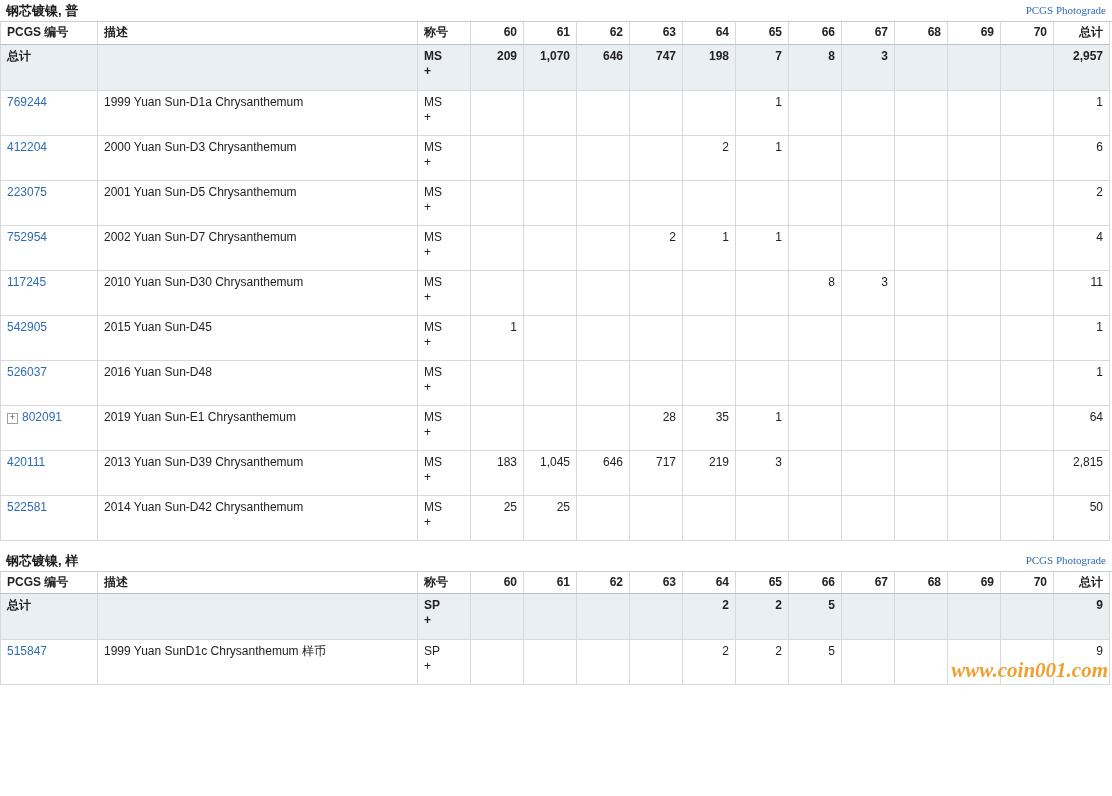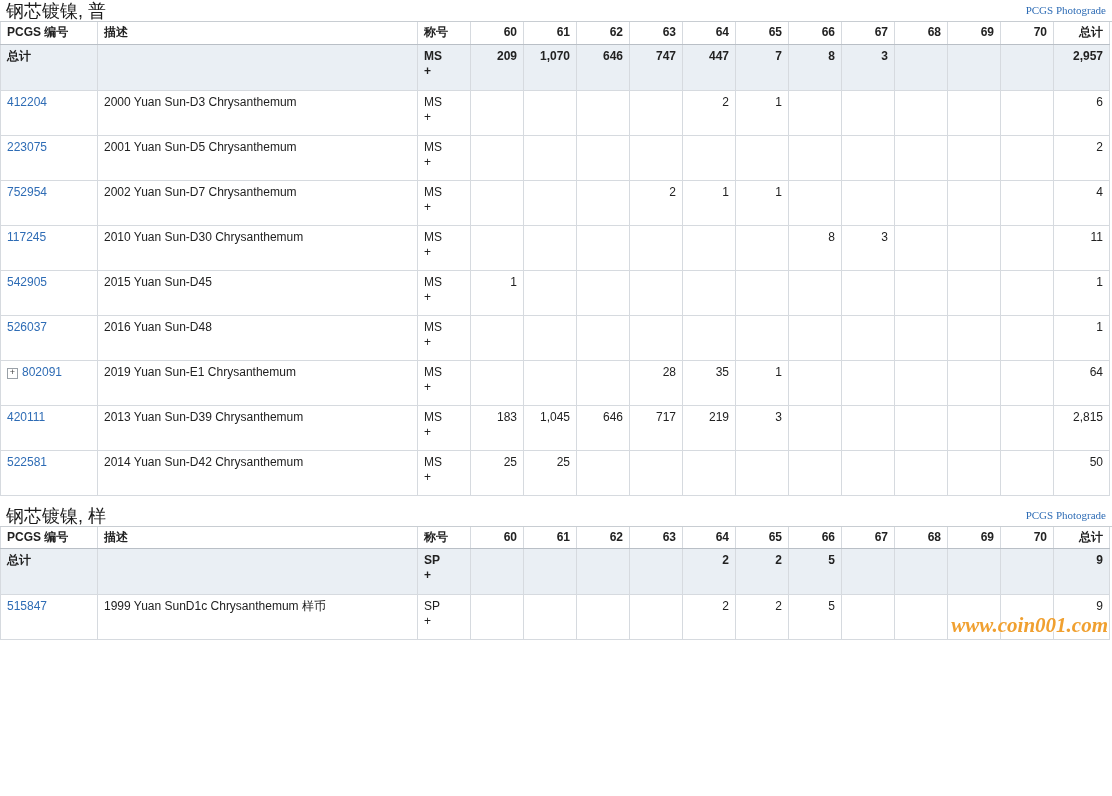--- a/index.html
+++ b/index.html
@@ -23,22 +23,22 @@
     width: 1112px;
   }
   .section-head {
     position: relative;
     height: 22px;
     padding: 3px 6px 2px 6px;
     box-sizing: border-box;
     border-bottom: 1px solid #c8cdd2;
   }
   .section-title {
-    font-weight: normal;
-    font-size: 18px;
+    font-weight: bold;
+    font-size: 13px;
     color: #1b1b1b;
     line-height: 16px;
   }
   .photograde-link {
     position: absolute;
     right: 6px;
     top: 4px;
     font-size: 11px;
     color: #2e6cb5;
     text-decoration: none;
@@ -174,30 +174,47 @@
       </thead>
       <tbody>
         <tr class="total-row">
           <td class="col-left">总计</td>
           <td class="col-left"></td>
           <td class="col-left grade-cell">MS<br>+</td>
           <td class="col-num">209</td>
           <td class="col-num">1,070</td>
           <td class="col-num">646</td>
           <td class="col-num">747</td>
-          <td class="col-num">447</td>
+          <td class="col-num">198</td>
           <td class="col-num">7</td>
           <td class="col-num">8</td>
           <td class="col-num">3</td>
           <td class="col-num"></td>
           <td class="col-num"></td>
           <td class="col-num"></td>
           <td class="col-num">2,957</td>
         </tr>
 
+        <tr class="data-row">
+          <td class="col-left pcgs-cell"><a href="#">769244</a></td>
+          <td class="col-left">1999 Yuan Sun-D1a Chrysanthemum</td>
+          <td class="col-left grade-cell">MS<br>+</td>
+          <td class="col-num"></td>
+          <td class="col-num"></td>
+          <td class="col-num"></td>
+          <td class="col-num"></td>
+          <td class="col-num"></td>
+          <td class="col-num">1</td>
+          <td class="col-num"></td>
+          <td class="col-num"></td>
+          <td class="col-num"></td>
+          <td class="col-num"></td>
+          <td class="col-num"></td>
+          <td class="col-num">1</td>
+        </tr>
 
         <tr class="data-row">
           <td class="col-left pcgs-cell"><a href="#">412204</a></td>
           <td class="col-left">2000 Yuan Sun-D3 Chrysanthemum</td>
           <td class="col-left grade-cell">MS<br>+</td>
           <td class="col-num"></td>
           <td class="col-num"></td>
           <td class="col-num"></td>
           <td class="col-num"></td>
           <td class="col-num">2</td>

